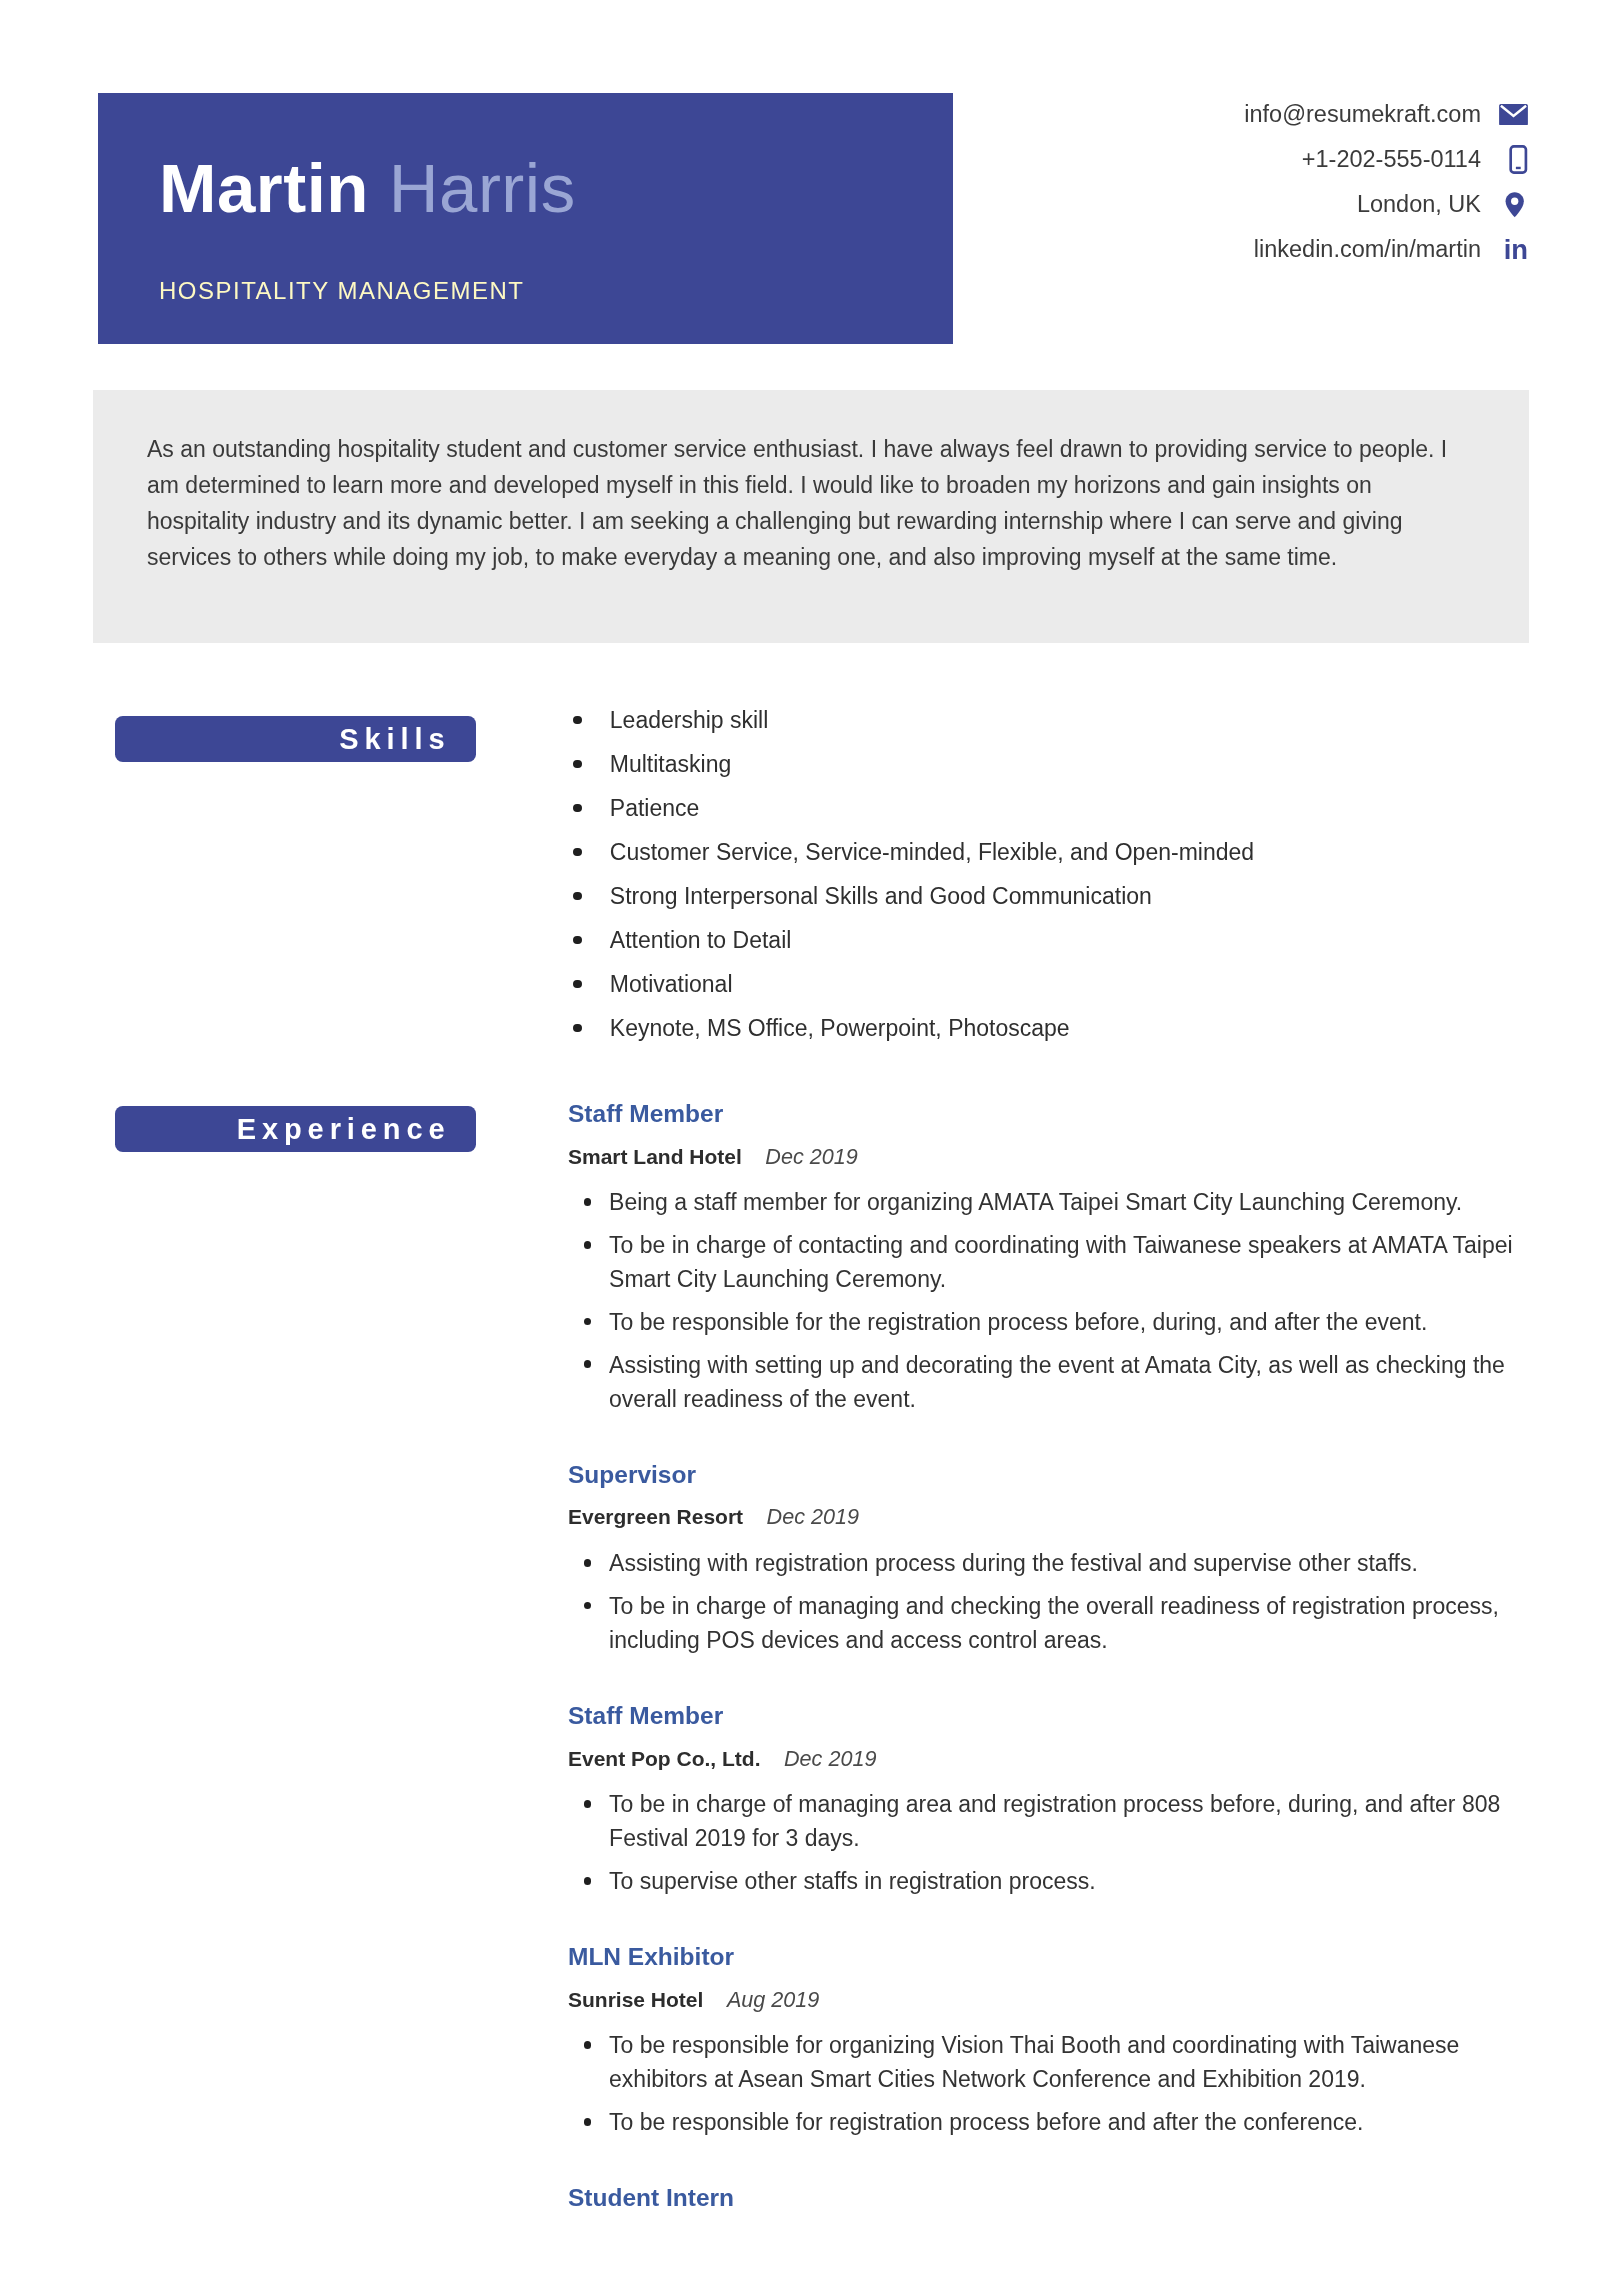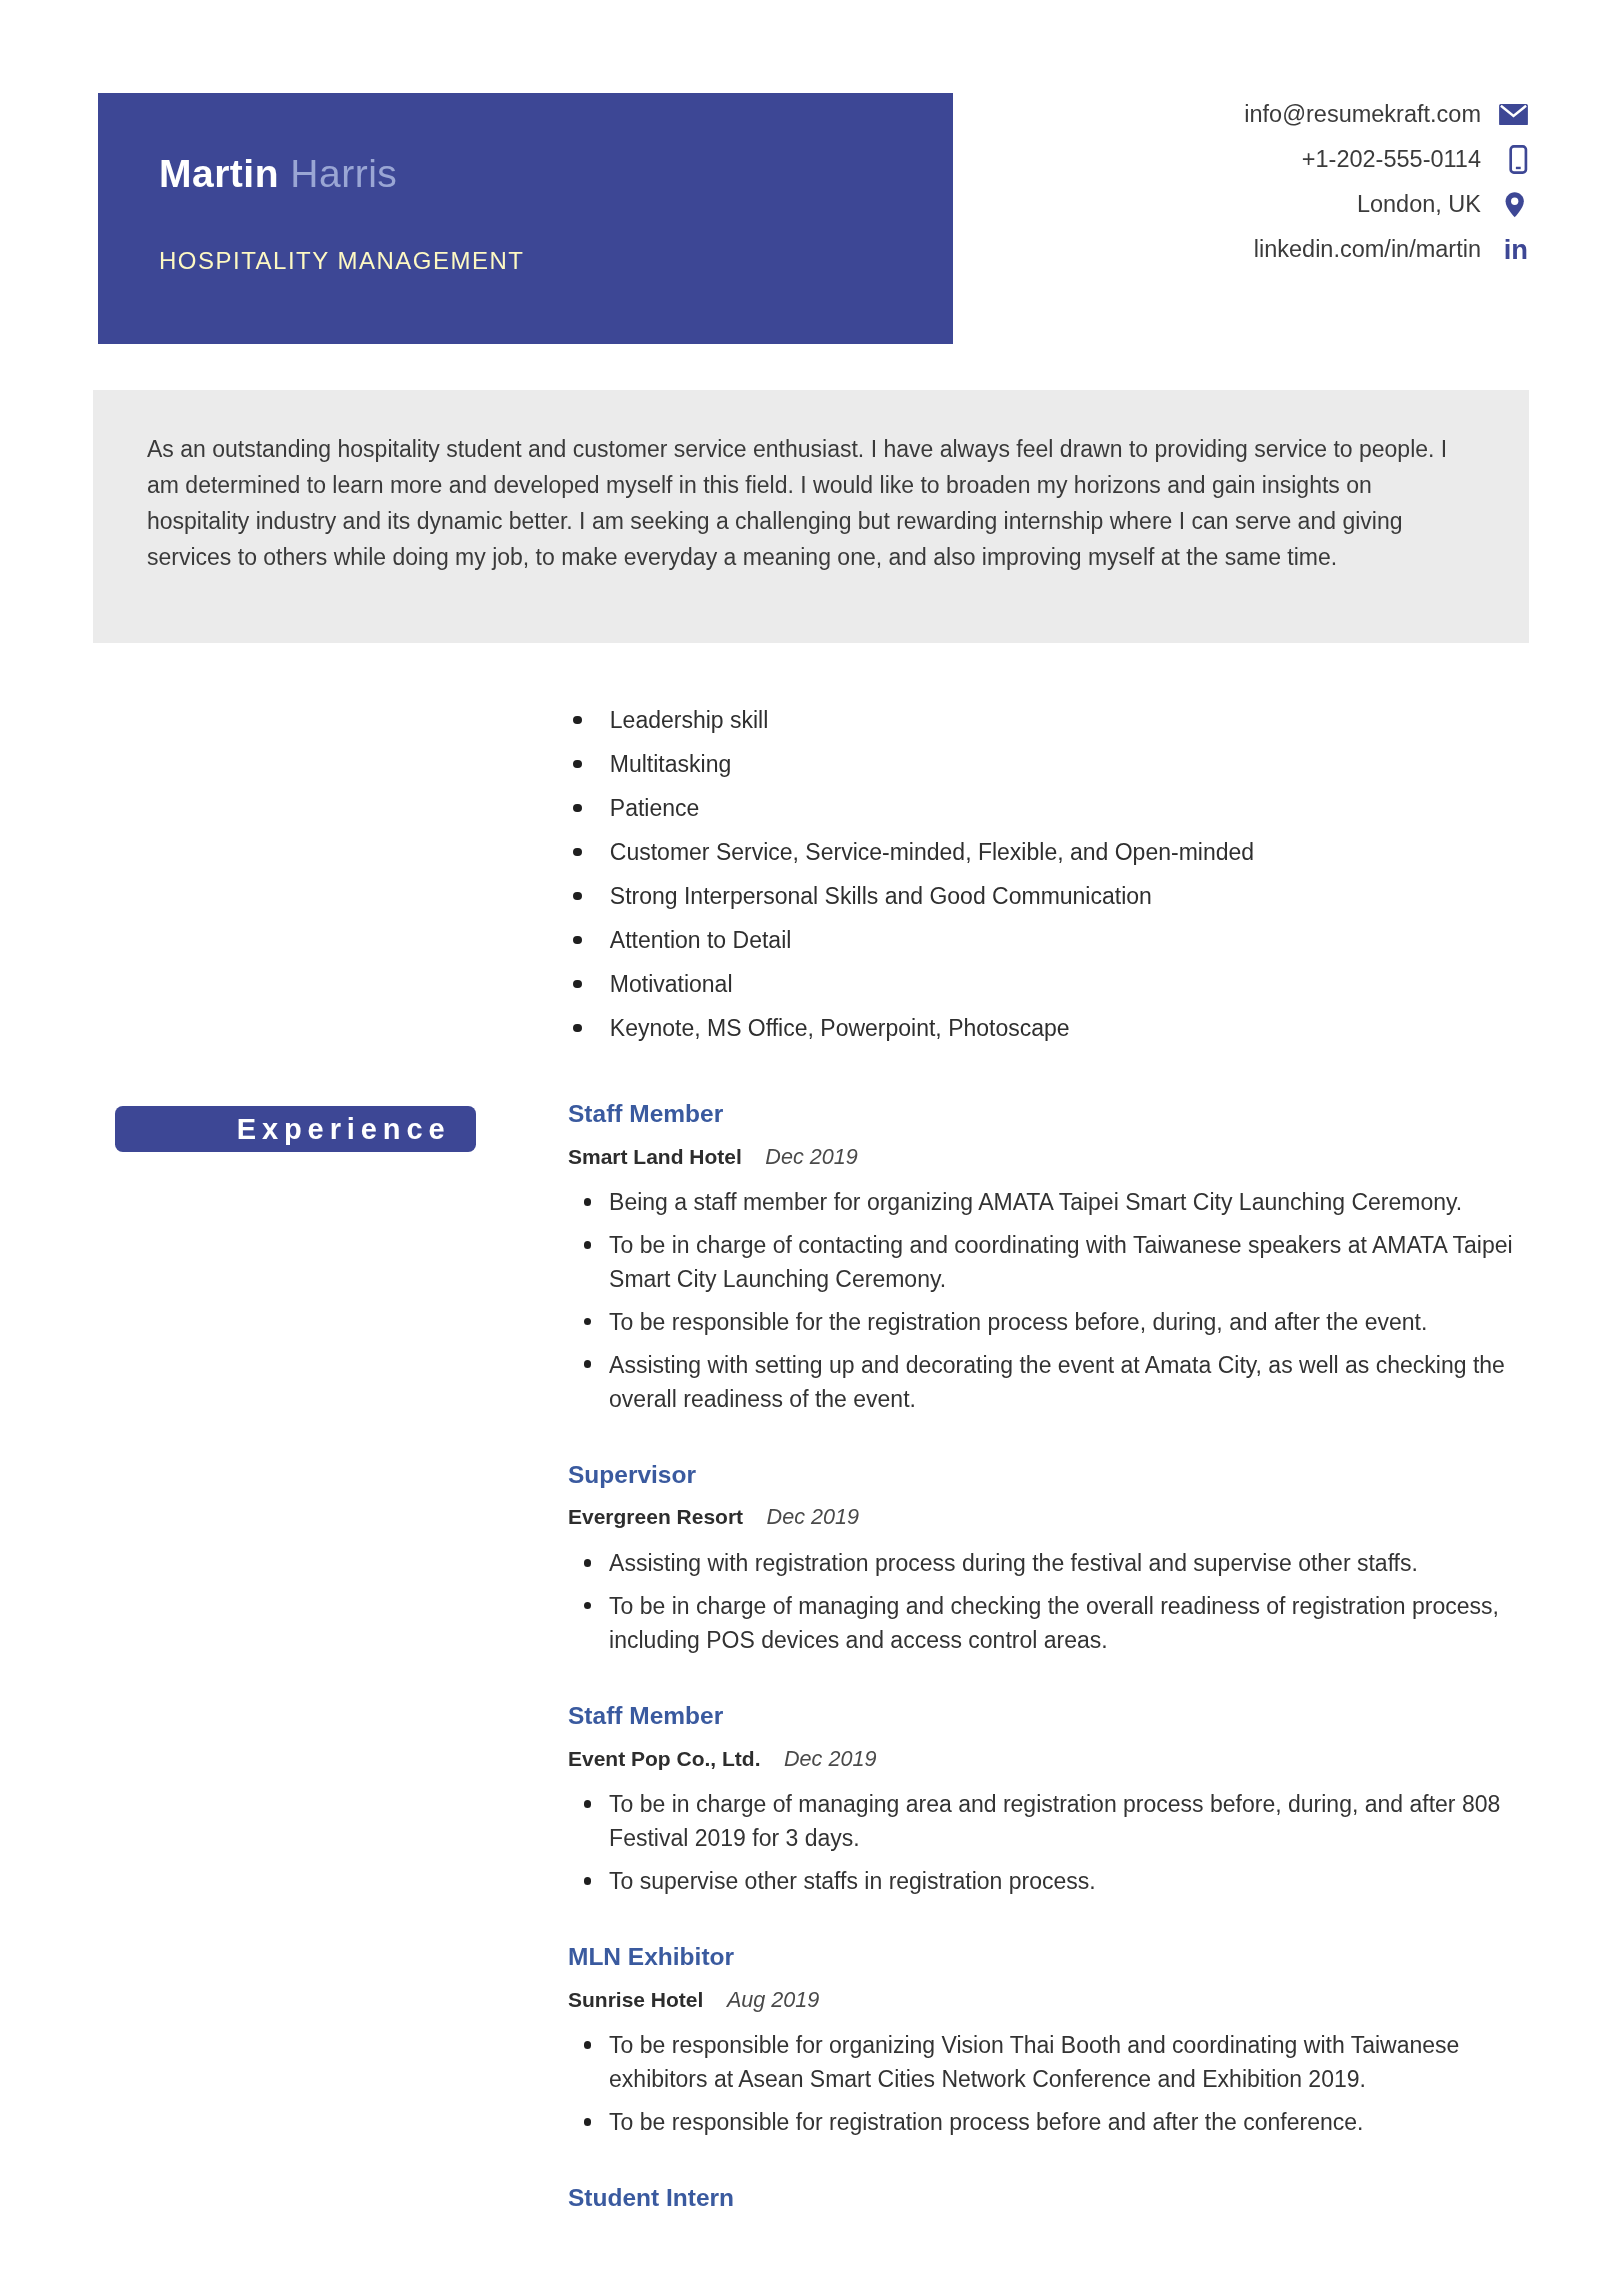--- a/index.html
+++ b/index.html
@@ -16,21 +16,21 @@
     background:#ffffff;
     overflow:hidden;
   }
   
   .header-box{
     position:absolute;left:98px;top:93px;
     width:855px;height:251px;
     background:var(--accent);
     padding:61px 0 0 61px;
   }
-  .name{font-size:39px;line-height:1;letter-spacing:0.5px;}
+  .name{font-size:69px;line-height:1;letter-spacing:0.5px;}
   .name .first{color:#ffffff;font-weight:700;}
   .name .last{color:#9aa6d4;font-weight:400;}
   .subtitle{
     margin-top:54px;
     font-size:24px;color:#fef9c3;
     letter-spacing:1.5px;font-weight:400;
   }
   
   .contact{
     position:absolute;top:92px;right:92px;
@@ -152,20 +152,21 @@
       <div class="contact-row">
         <span class="contact-text">linkedin.com/in/martin</span>
         <span class="contact-icon">
           <span class="linkedin-glyph">in</span>
         </span>
       </div>
     </div>
 
   <div class="summary">As an outstanding hospitality student and customer service enthusiast. I have always feel drawn to providing service to people. I am determined to learn more and developed myself in this field. I would like to broaden my horizons and gain insights on hospitality industry and its dynamic better. I am seeking a challenging but rewarding internship where I can serve and giving services to others while doing my job, to make everyday a meaning one, and also improving myself at the same time.</div>
 
+  <div class="pill pill-skills">Skills</div>
   <div class="skills-list">
       <div class="skill-item">
         <span class="dot"></span>
         <span class="skill-text">Leadership skill</span>
       </div>
       <div class="skill-item">
         <span class="dot"></span>
         <span class="skill-text">Multitasking</span>
       </div>
       <div class="skill-item">

